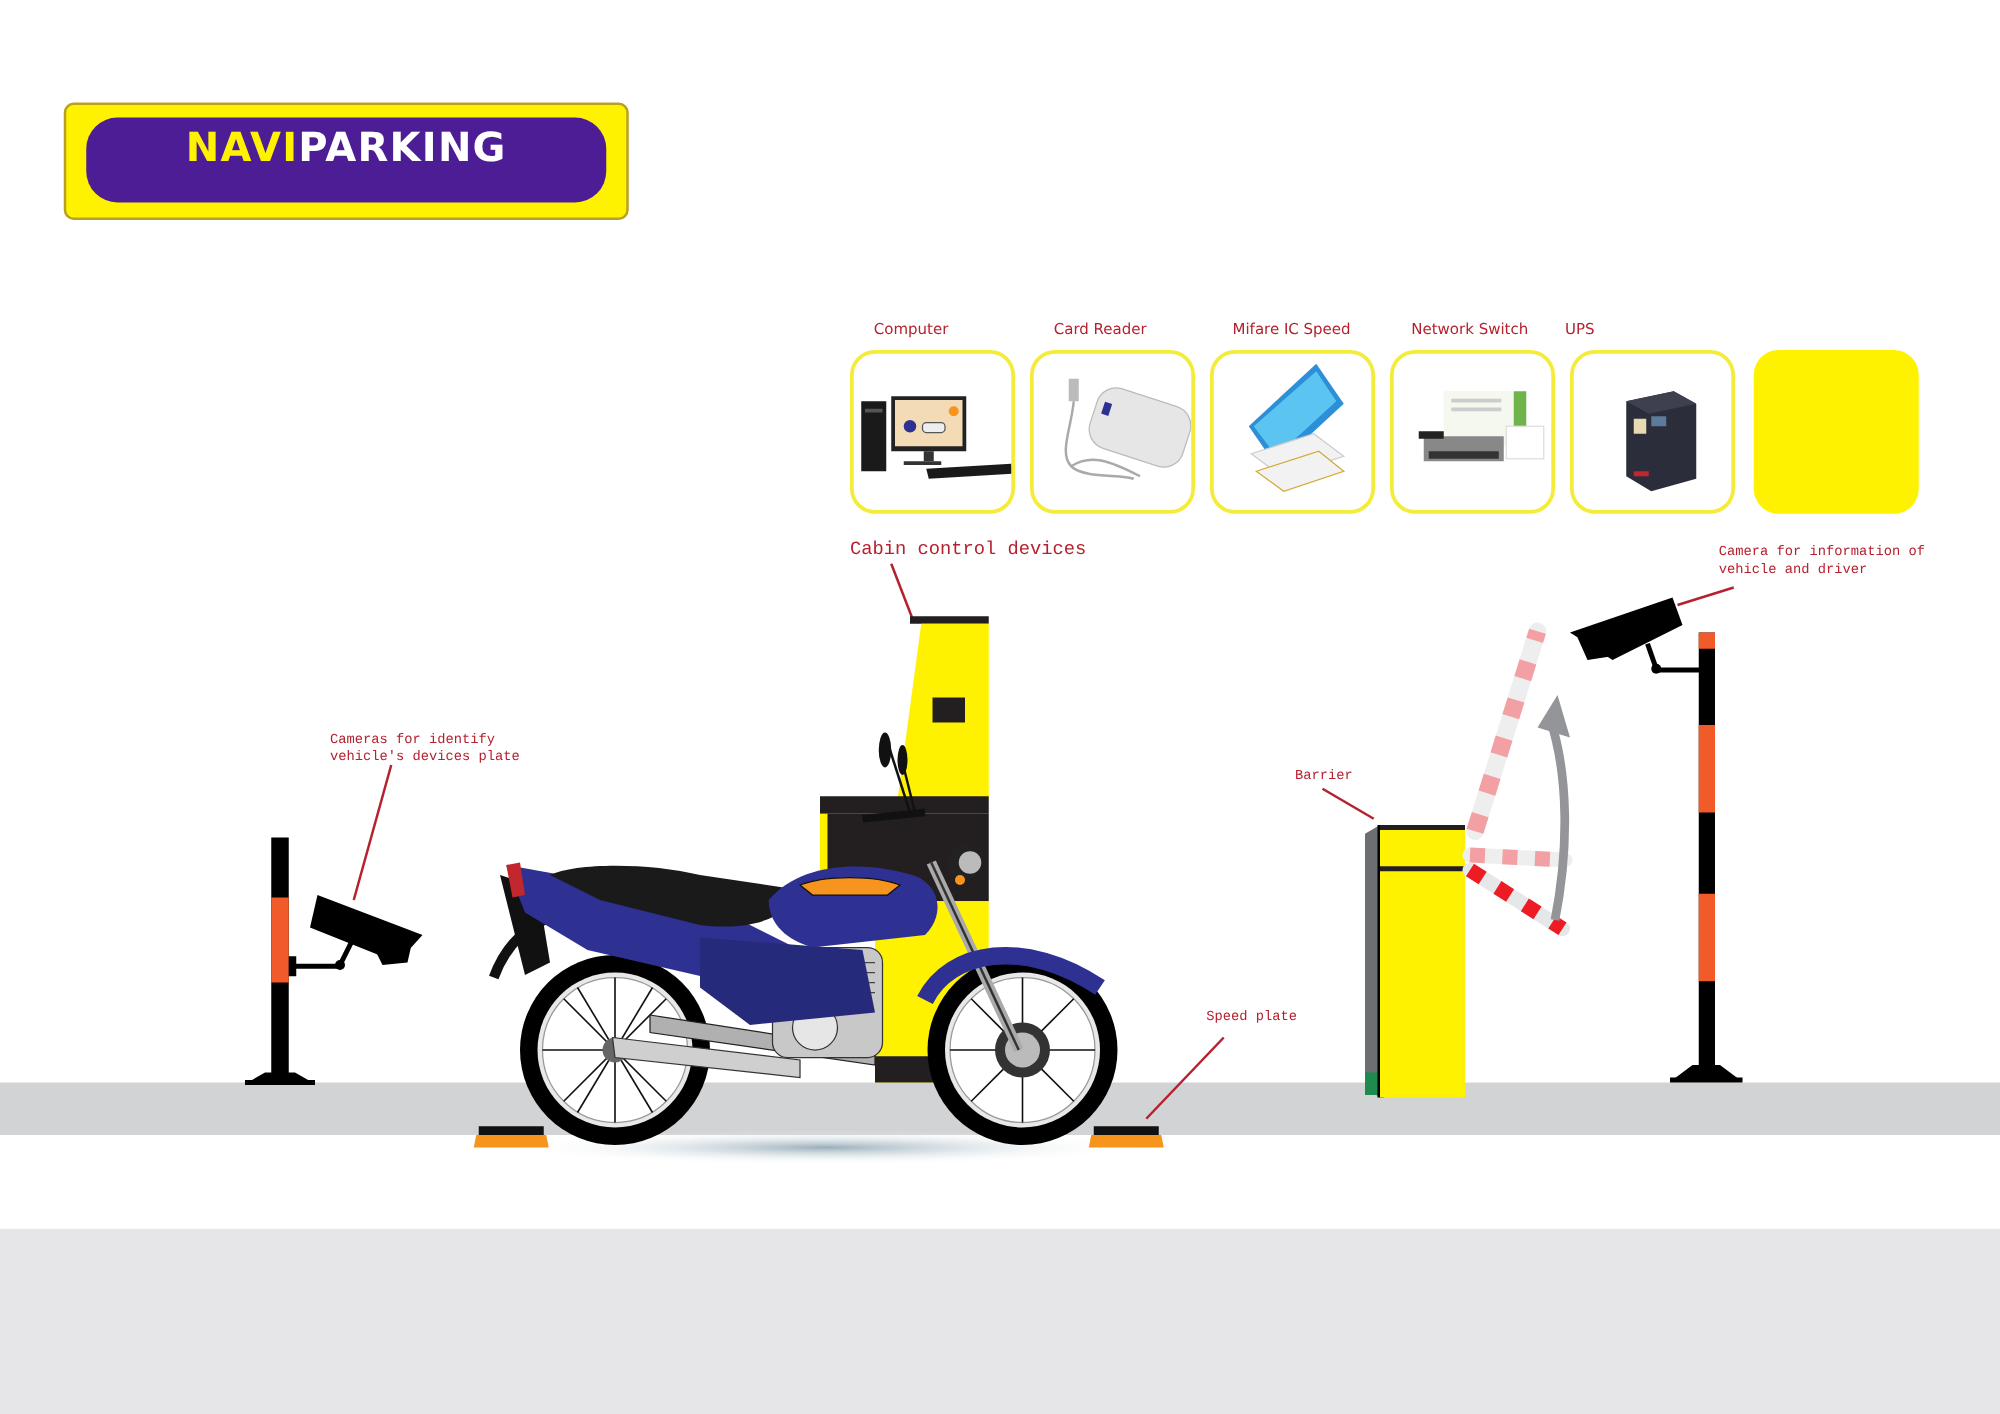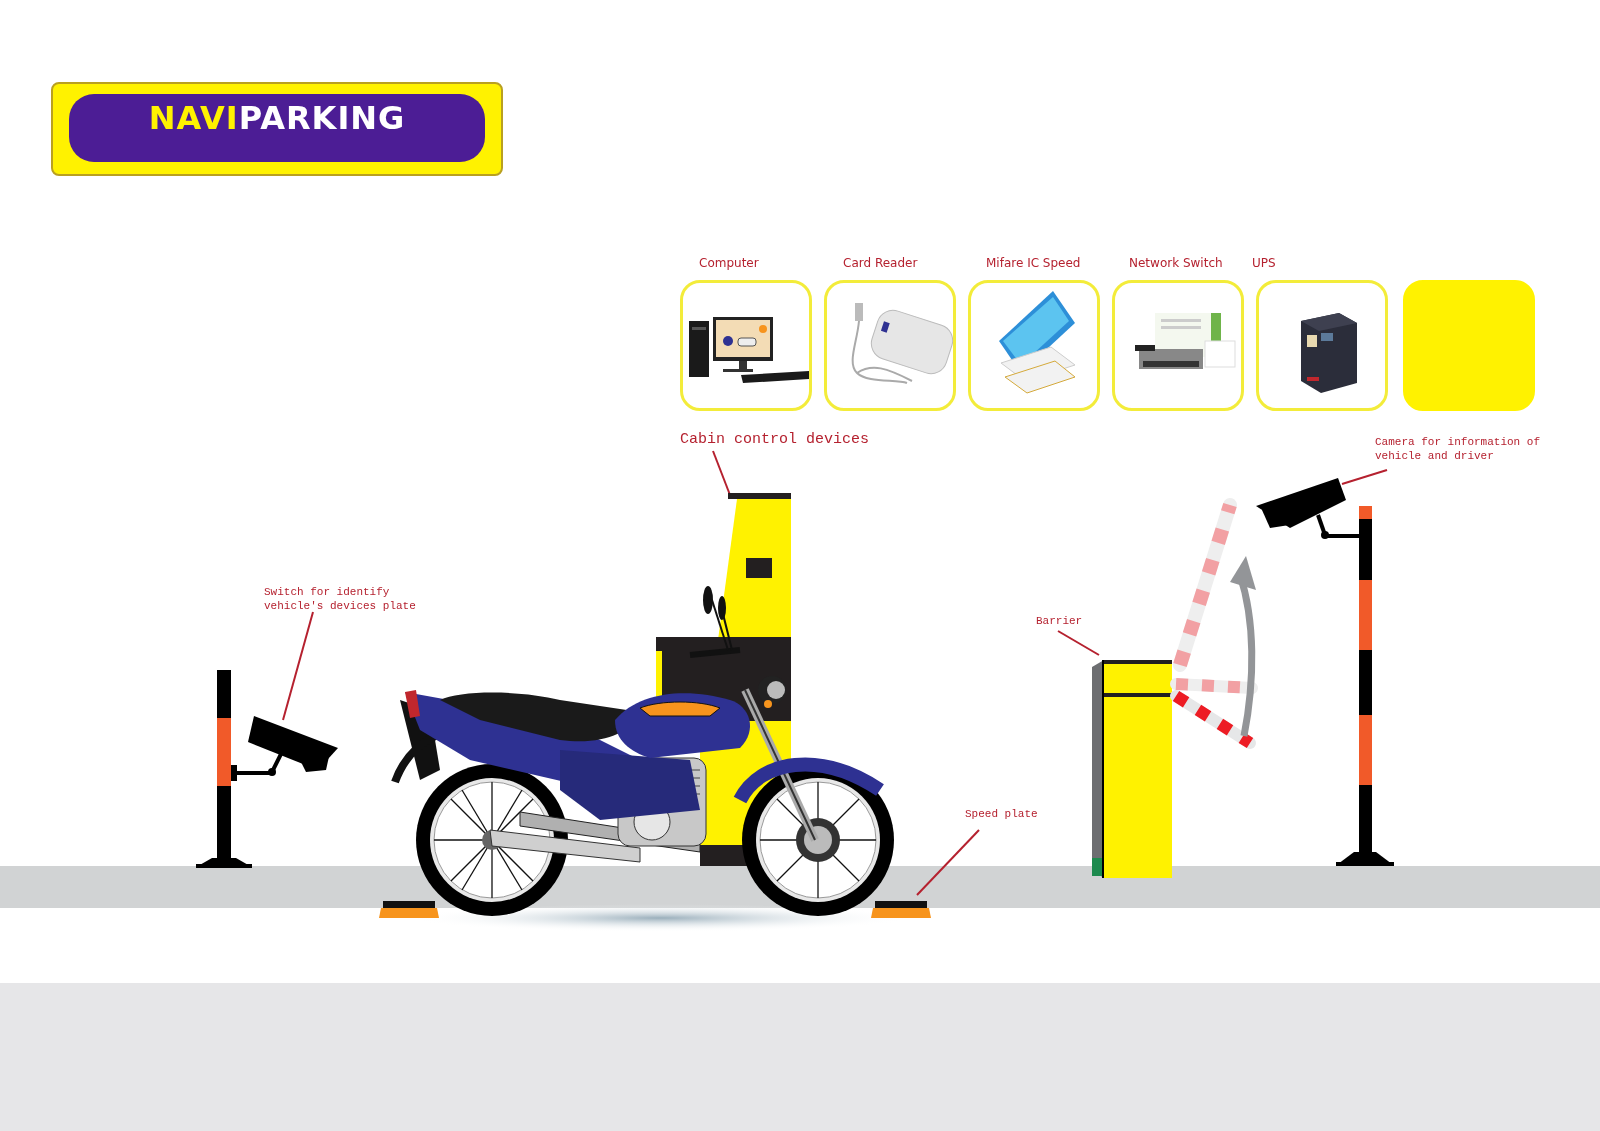--- a/index.html
+++ b/index.html
@@ -86,21 +86,21 @@
     <rect x="48" y="52" width="10" height="12" fill="#e8d9b0"></rect>
     <rect x="62" y="50" width="12" height="8" fill="#5c7a9a"></rect>
     <rect x="48" y="94" width="12" height="4" fill="#c1272d"></rect>
   </svg>
 </div>
 <div class="abs dev-box filled" style="left:1403px;"></div>
 
 <div class="abs callout" style="left:680px;top:431px;font-size:15px;">Cabin control devices</div>
 
 <div class="abs callout" style="left:264px;top:585px;font-size:11px;line-height:14px;">
-  <div>Switch for identify</div>
+  <div>Cameras for identify</div>
   <div>vehicle's devices plate</div>
 </div>
 
 <div class="abs callout" style="left:1375px;top:435px;font-size:11px;line-height:14px;">
   <div>Camera for information of</div>
   <div>vehicle and driver</div>
 </div>
 
 <div class="abs callout" style="left:1036px;top:615px;font-size:11px;">Barrier</div>
 

